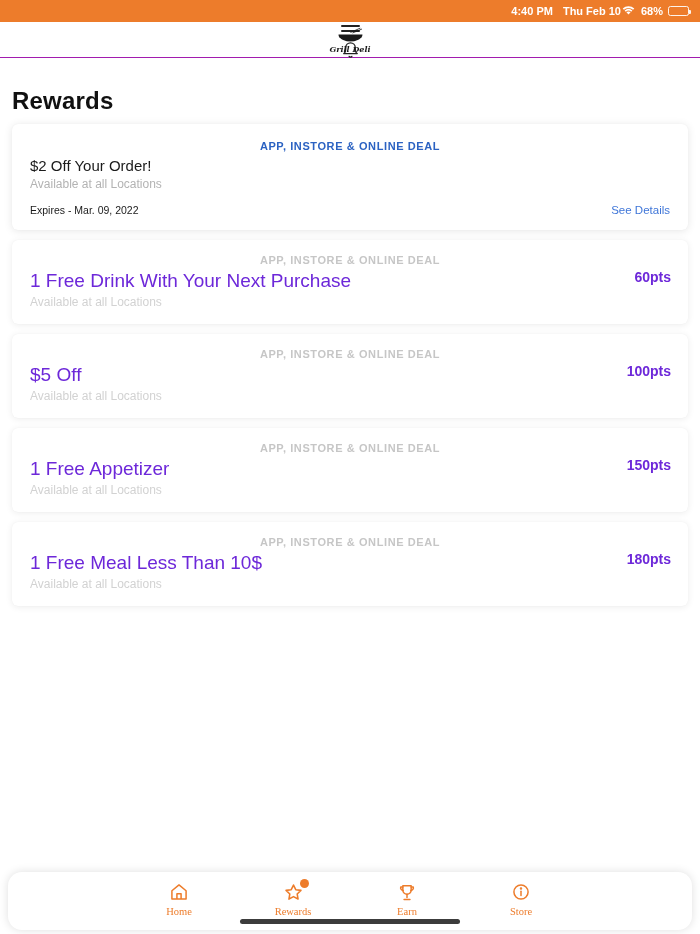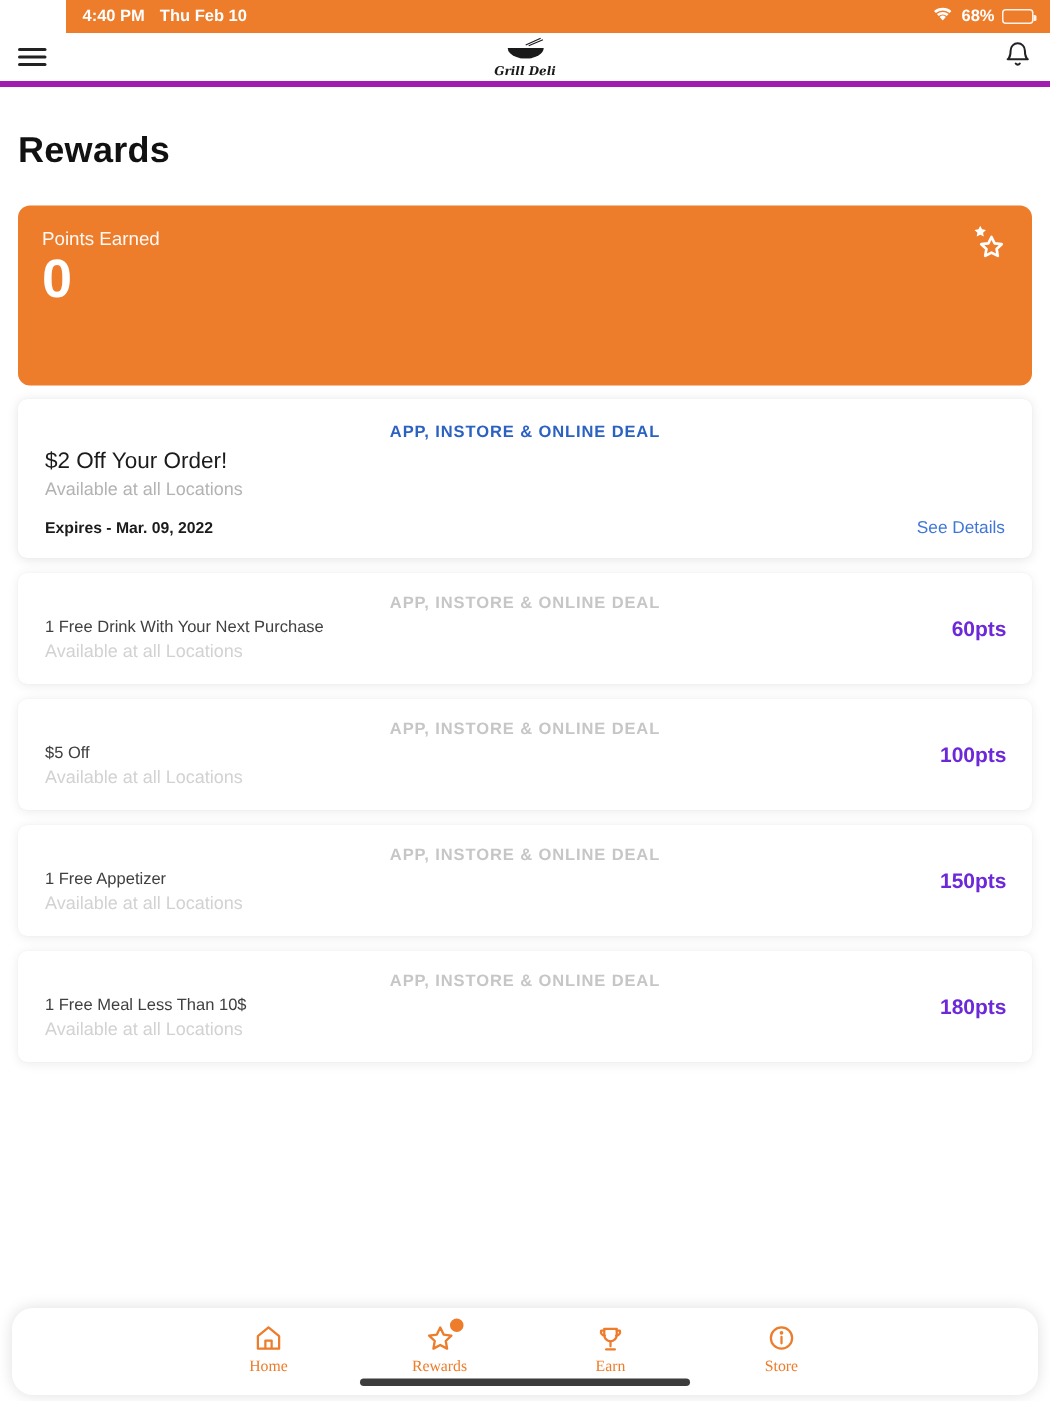--- a/index.html
+++ b/index.html
@@ -5,34 +5,35 @@
   * { margin:0; padding:0; box-sizing:border-box; }
   html,body { width:700px; height:934px; }
   body {
     font-family:"Liberation Sans", sans-serif;
     background:#ffffff; position:relative; overflow:hidden;
     width:700px; height:934px;
   }
   
   .status-bar {
     height:20px; background:#ED7C2B; color:#fff;
-    display:flex; align-items:center; justify-content:space-between;
-    padding:11px 11px; font-size:11px; font-weight:bold;margin-left:44px;
+    display:flex; align-items:center; justify-content:flex-end;
+    padding:11px 11px; font-size:11px; font-weight:bold;
   }
   .status-left { display:flex; gap:10px; }
   .status-right { display:flex; align-items:center; gap:5px; }
   .wifi-svg { display:block; }
   .battery { position:relative; width:21px; height:10px; border:1px solid rgba(255,255,255,.9); border-radius:2.5px; padding:1px; }
   .battery-fill { width:100%; height:100%; background:#fff; border-radius:1px; }
   .battery-cap { position:absolute; right:-3px; top:3px; width:2px; height:4px; background:rgba(255,255,255,.9); border-radius:0 1px 1px 0; }
   
   .app-header {
-    height:36px; background:#fff; border-bottom:4px solid #a21caf;
+    height:36px; background:#fff; border-bottom:1px solid #a21caf;
     display:flex; align-items:center; justify-content:space-between; padding:0 12px;
     position:relative;
+    flex-direction:column;
   }
   .hamburger { width:19px; cursor:pointer; }
   .hamburger span { display:block; height:2.5px; background:#222; margin:2.5px 0; border-radius:1px; }
   .logo { position:absolute; left:50%; top:50%; transform:translate(-50%,-50%); text-align:center; line-height:1; }
   .logo-script { font-family:"DejaVu Serif", serif; font-style:italic; font-weight:bold; font-size:8px; color:#1a1a1a; letter-spacing:0; }
   .bell { color:#222; }
   
   .content { padding:0 12px; }
   .page-title { font-size:24px; font-weight:bold; color:#111; margin-top:29px; letter-spacing:.2px; }
   .points-card {
@@ -45,30 +46,30 @@
   .section-heading { color:#9b9b9b; font-size:14.5px; margin-top:31px; }
   .reward-card {
     background:#fff; border-radius:6px; margin-top:9px;
     box-shadow:0 1px 8px rgba(0,0,0,.10), 0 0 1px rgba(0,0,0,.06);
     padding:16px 18px 14px 18px;
   }
   .tag { font-size:11px; font-weight:bold; letter-spacing:.6px; color:#2B62C2;text-align:center; }
   .reward-title { font-size:15px; color:#1b1b1b; margin-top:5px; }
   .reward-avail { font-size:12px; color:#b3b3b3; margin-top:3px; }
   .reward-footer { display:flex; justify-content:space-between; align-items:flex-end; margin-top:13px; }
-  .expires { font-size:10.5px; font-weight:bold; color:#1b1b1b; }
+  .expires { font-size:10.5px; font-weight:normal; color:#1b1b1b; }
   .see-details { font-size:11.5px; color:#3F76D8; cursor:pointer; }
   
   .earn-card {
     background:#fff; border-radius:6px; margin-top:10px;
     box-shadow:0 1px 7px rgba(0,0,0,.08), 0 0 1px rgba(0,0,0,.05);
     padding:14px 18px 15px 18px; position:relative;
   }
   .earn-card .tag { color:#c6c6c6; }
-  .earn-card .reward-title { color:#404040; font-size:11px; margin-top:4px; }
+  .earn-card .reward-title { color:#6d28d9; font-size:19px; margin-top:4px; }
   .earn-card .reward-avail { color:#d2d2d2; }
   .earn-pts { position:absolute; top:29px; right:17px; font-size:14px; font-weight:bold; color:#6d28d9; }
   
   .tab-bar {
     position:absolute; left:8px; right:8px; top:872px; height:58px;
     background:#fff; border-radius:14px;
     box-shadow:0 0 10px rgba(0,0,0,.13);
     display:flex; align-items:flex-start; justify-content:center; gap:0;
     padding-top:9px;
   }
@@ -119,30 +120,20 @@
     <svg width="19" height="20" viewBox="0 0 24 24" fill="none" stroke="#222" stroke-width="1.7" stroke-linecap="round" stroke-linejoin="round">
       <path d="M18 9 a6 6 0 1 0 -12 0 c0 6 -2.5 7.5 -2.5 7.5 h17 s-2.5 -1.5 -2.5 -7.5"></path>
       <path d="M10.3 20 a2 2 0 0 0 3.4 0"></path>
     </svg>
   </div>
 </div>
 
 <div class="content">
   <h1 class="page-title">Rewards</h1>
 
-  <div class="points-card">
-    <div class="points-label">Points Earned</div>
-    <div class="points-value">0</div>
-    <div class="points-star">
-      <svg width="28" height="28" viewBox="0 0 28 28">
-        <path d="M15 9 l2.1 4.2 4.7 .6 -3.4 3.2 .8 4.6 -4.2 -2.2 -4.2 2.2 .8 -4.6 -3.4 -3.2 4.7 -.6 Z" fill="none" stroke="#fff" stroke-width="1.8" stroke-linejoin="round"></path>
-        <path d="M7.5 1.5 l1.2 2.4 2.6 .4 -1.9 1.8 .45 2.6 -2.35 -1.25 -2.35 1.25 .45 -2.6 -1.9 -1.8 2.6 -.4 Z" fill="#fff"></path>
-      </svg>
-    </div>
-  </div>
 
   <div class="reward-card">
     <div class="tag">APP, INSTORE &amp; ONLINE DEAL</div>
     <div class="reward-title">$2 Off Your Order!</div>
     <div class="reward-avail">Available at all Locations</div>
     <div class="reward-footer">
       <span class="expires">Expires - Mar. 09, 2022</span>
       <span class="see-details">See Details</span>
     </div>
   </div>

